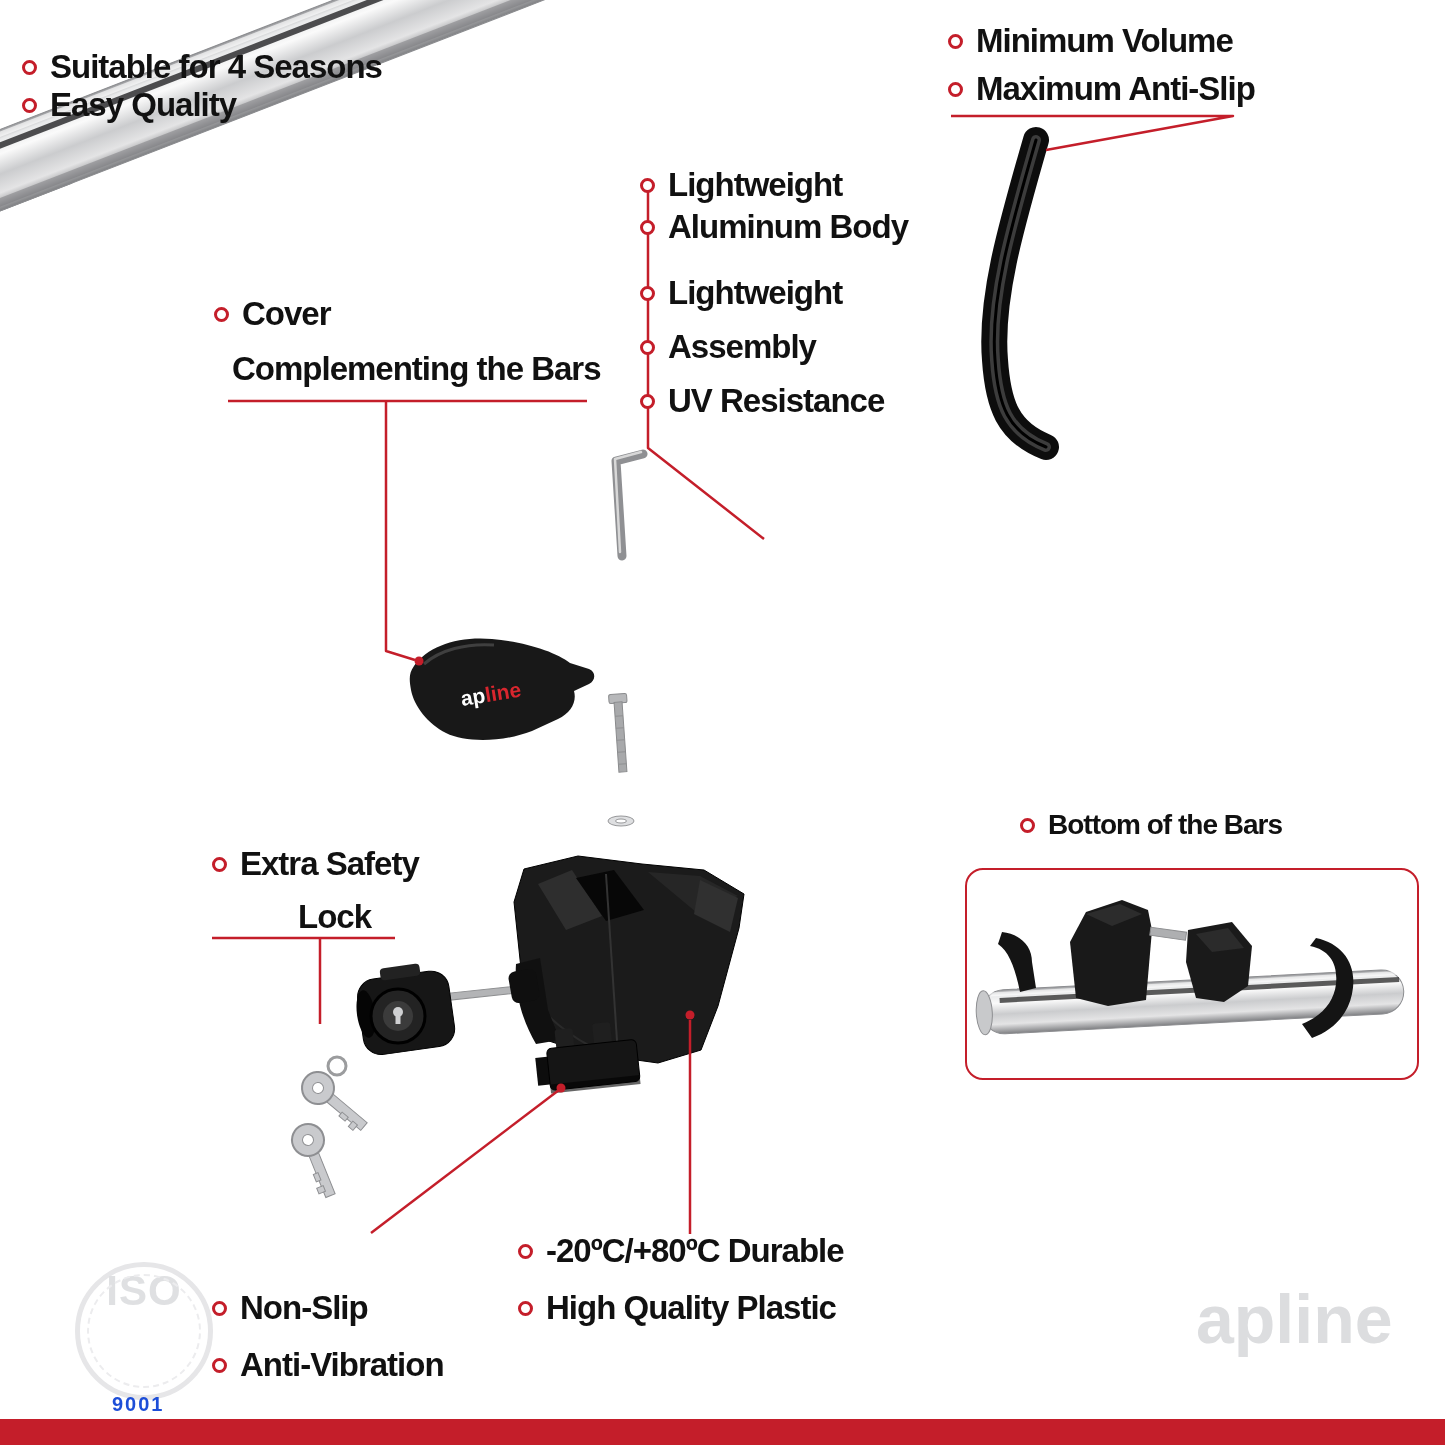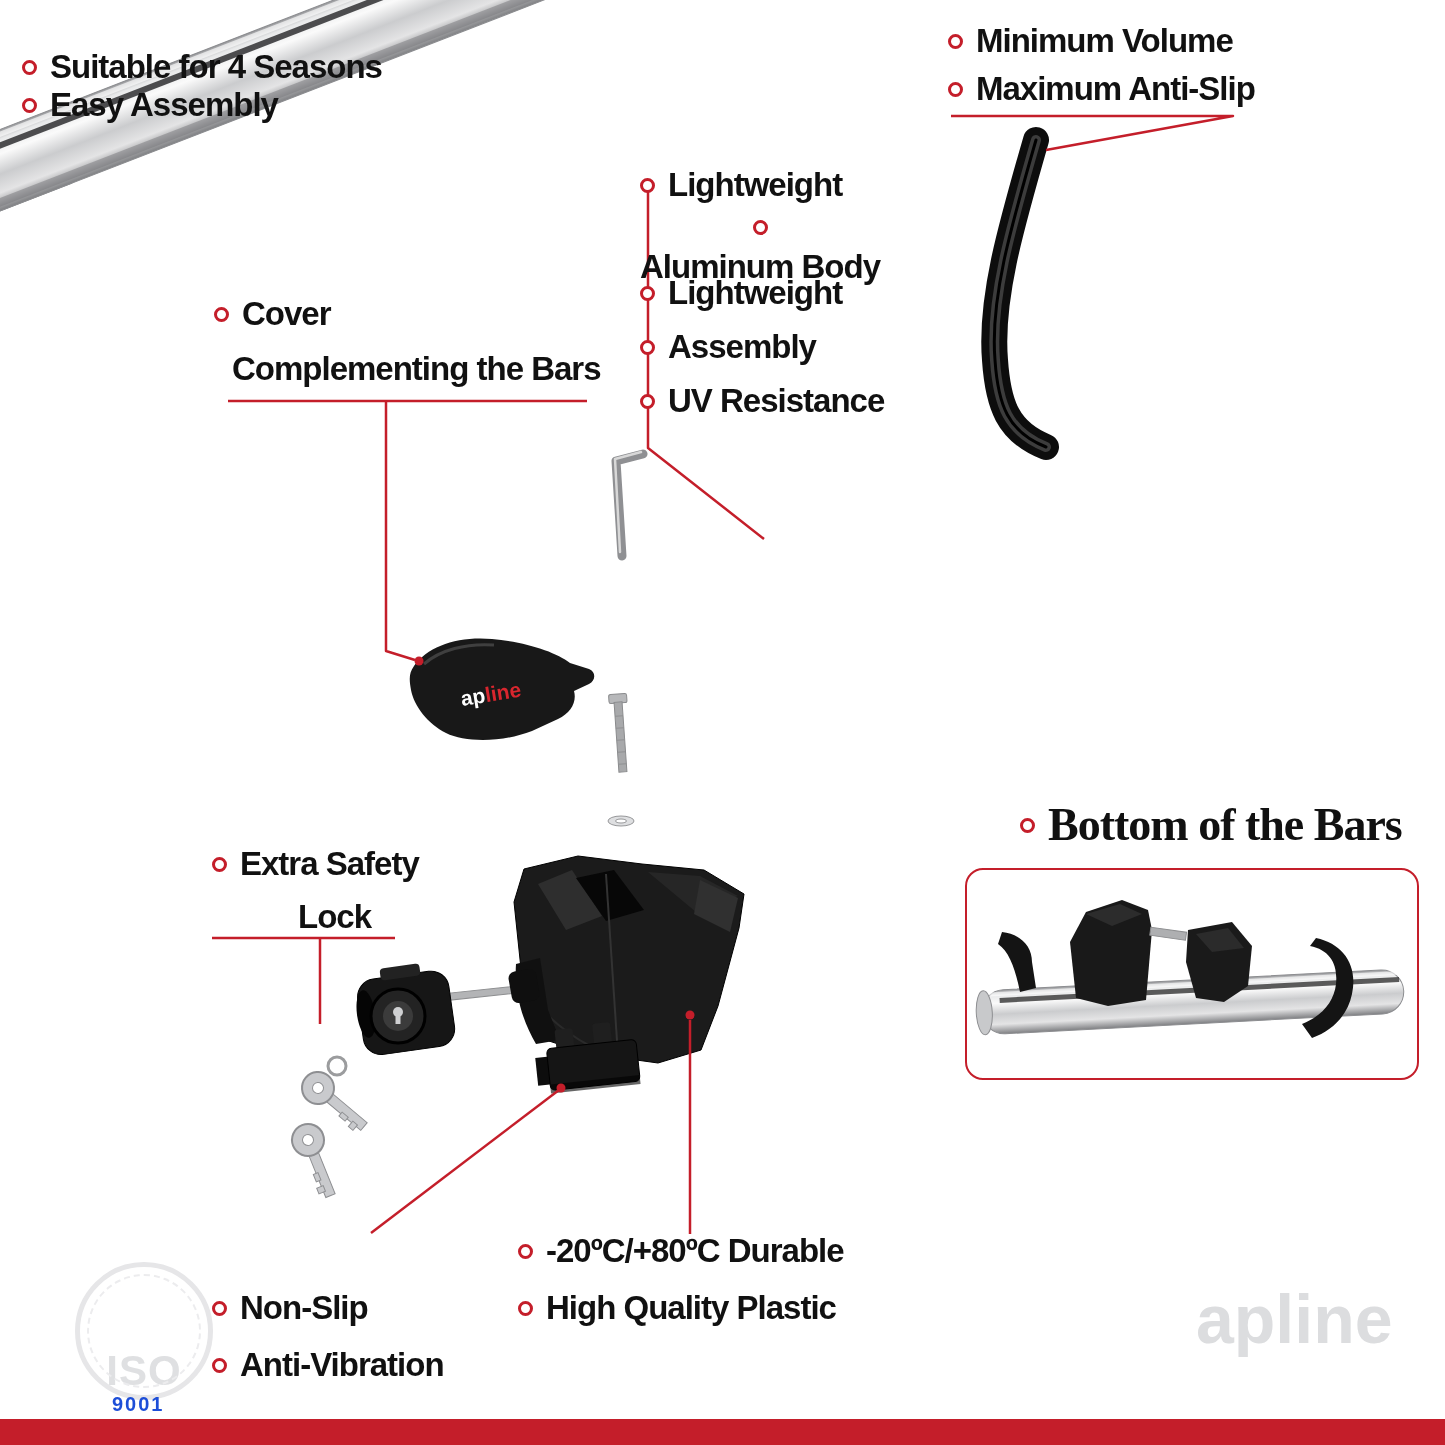--- a/index.html
+++ b/index.html
@@ -12,29 +12,29 @@
   .txt { position:absolute; z-index:2; white-space:nowrap; }
   .bullet-line {
     display:flex; align-items:center; gap:13px;
     font-size:33px; font-weight:700; letter-spacing:-1px; line-height:38px;
   }
   .ring {
     flex:0 0 auto; width:9px; height:9px; border:3.5px solid var(--accent);
     border-radius:50%; background:#fff;
   }
   .plain-line { font-size:33px; font-weight:700; letter-spacing:-1px; line-height:38px; }
-  .heading-line { font-size:46px;font-family:Liberation Serif, serif; }
+  .heading-line { font-size:28px; }
   .bottom-box {
     position:absolute; left:965px; top:868px; width:450px; height:208px;
     border:2.5px solid var(--accent); border-radius:18px; background:transparent; z-index:2;
   }
   .iso-stamp {
     position:absolute; left:75px; top:1262px; width:128px; height:128px;
     border:5px solid #e6e6e8; border-radius:50%; z-index:0;
-    display:flex; align-items:flex-end; justify-content:center;
+    display:flex; align-items:flex-start; justify-content:center;
     color:#dfe0e2; font-weight:700; font-size:42px; letter-spacing:1px;
   }
   .iso-inner {
     position:absolute; inset:7px; border:2px dashed #ececee; border-radius:50%;
   }
   .iso-sub {
     position:absolute; left:112px; top:1393px; z-index:0;
     color:#1d4ed8; font-weight:700; font-size:20px; letter-spacing:2px;
   }
   .brand-watermark {
@@ -200,21 +200,21 @@
       <circle cx="690" cy="1015" r="4.5"></circle>
     </g>
   </svg>
 
   <div class="txt bullet-line" style="left:22px; top:36px;margin-top:12px;">
     <span class="ring"></span>
     <span>Suitable for 4 Seasons</span>
   </div>
   <div class="txt bullet-line" style="left:22px; top:86px;">
     <span class="ring"></span>
-    <span>Easy Assembly</span>
+    <span>Easy Quality</span>
   </div>
 
   <div class="txt bullet-line" style="left:948px; top:70px;">
     <span class="ring"></span>
     <span>Maximum Anti-Slip</span>
   </div>
   <div class="txt bullet-line" style="left:948px; top:22px;">
     <span class="ring"></span>
     <span>Minimum Volume</span>
   </div>
@@ -222,21 +222,21 @@
   <div class="txt bullet-line" style="left:214px; top:295px;">
     <span class="ring"></span>
     <span>Cover</span>
   </div>
   <div class="txt plain-line" style="left:232px; top:350px;">Complementing the Bars</div>
 
   <div class="txt bullet-line" style="left:640px; top:166px;">
     <span class="ring"></span>
     <span>Lightweight</span>
   </div>
-  <div class="txt bullet-line" style="left:640px; top:220px;flex-direction:column;">
+  <div class="txt bullet-line" style="left:640px; top:208px;">
     <span class="ring"></span>
     <span>Aluminum Body</span>
   </div>
   <div class="txt bullet-line" style="left:640px; top:274px;">
     <span class="ring"></span>
     <span>Lightweight</span>
   </div>
   <div class="txt bullet-line" style="left:640px; top:328px;">
     <span class="ring"></span>
     <span>Assembly</span>

